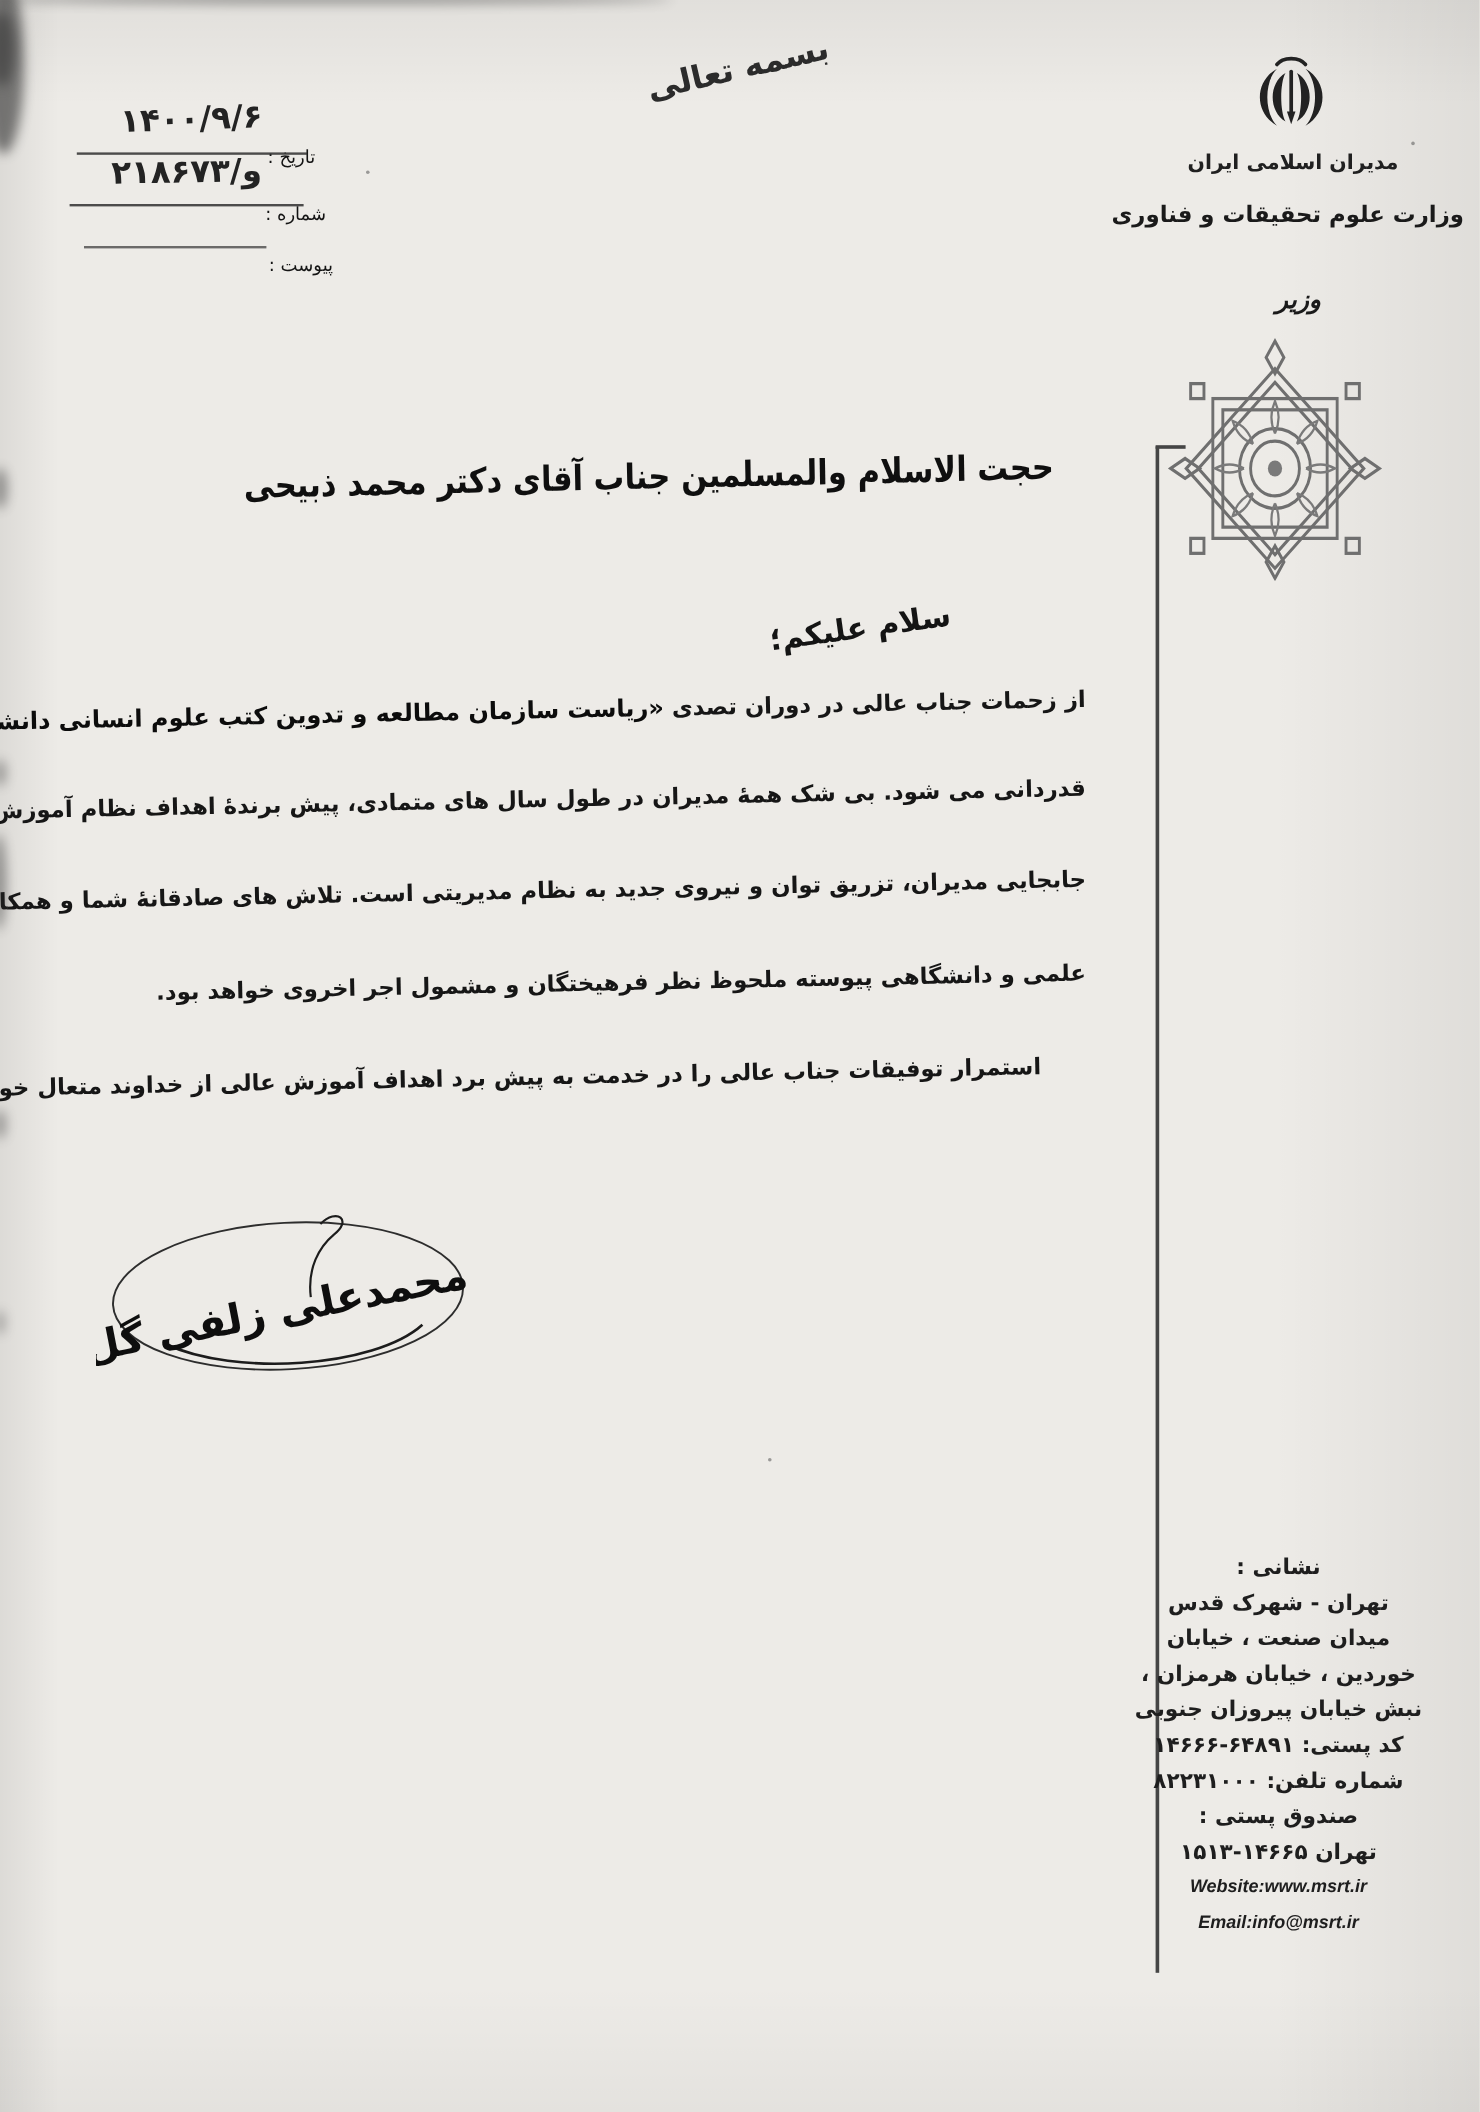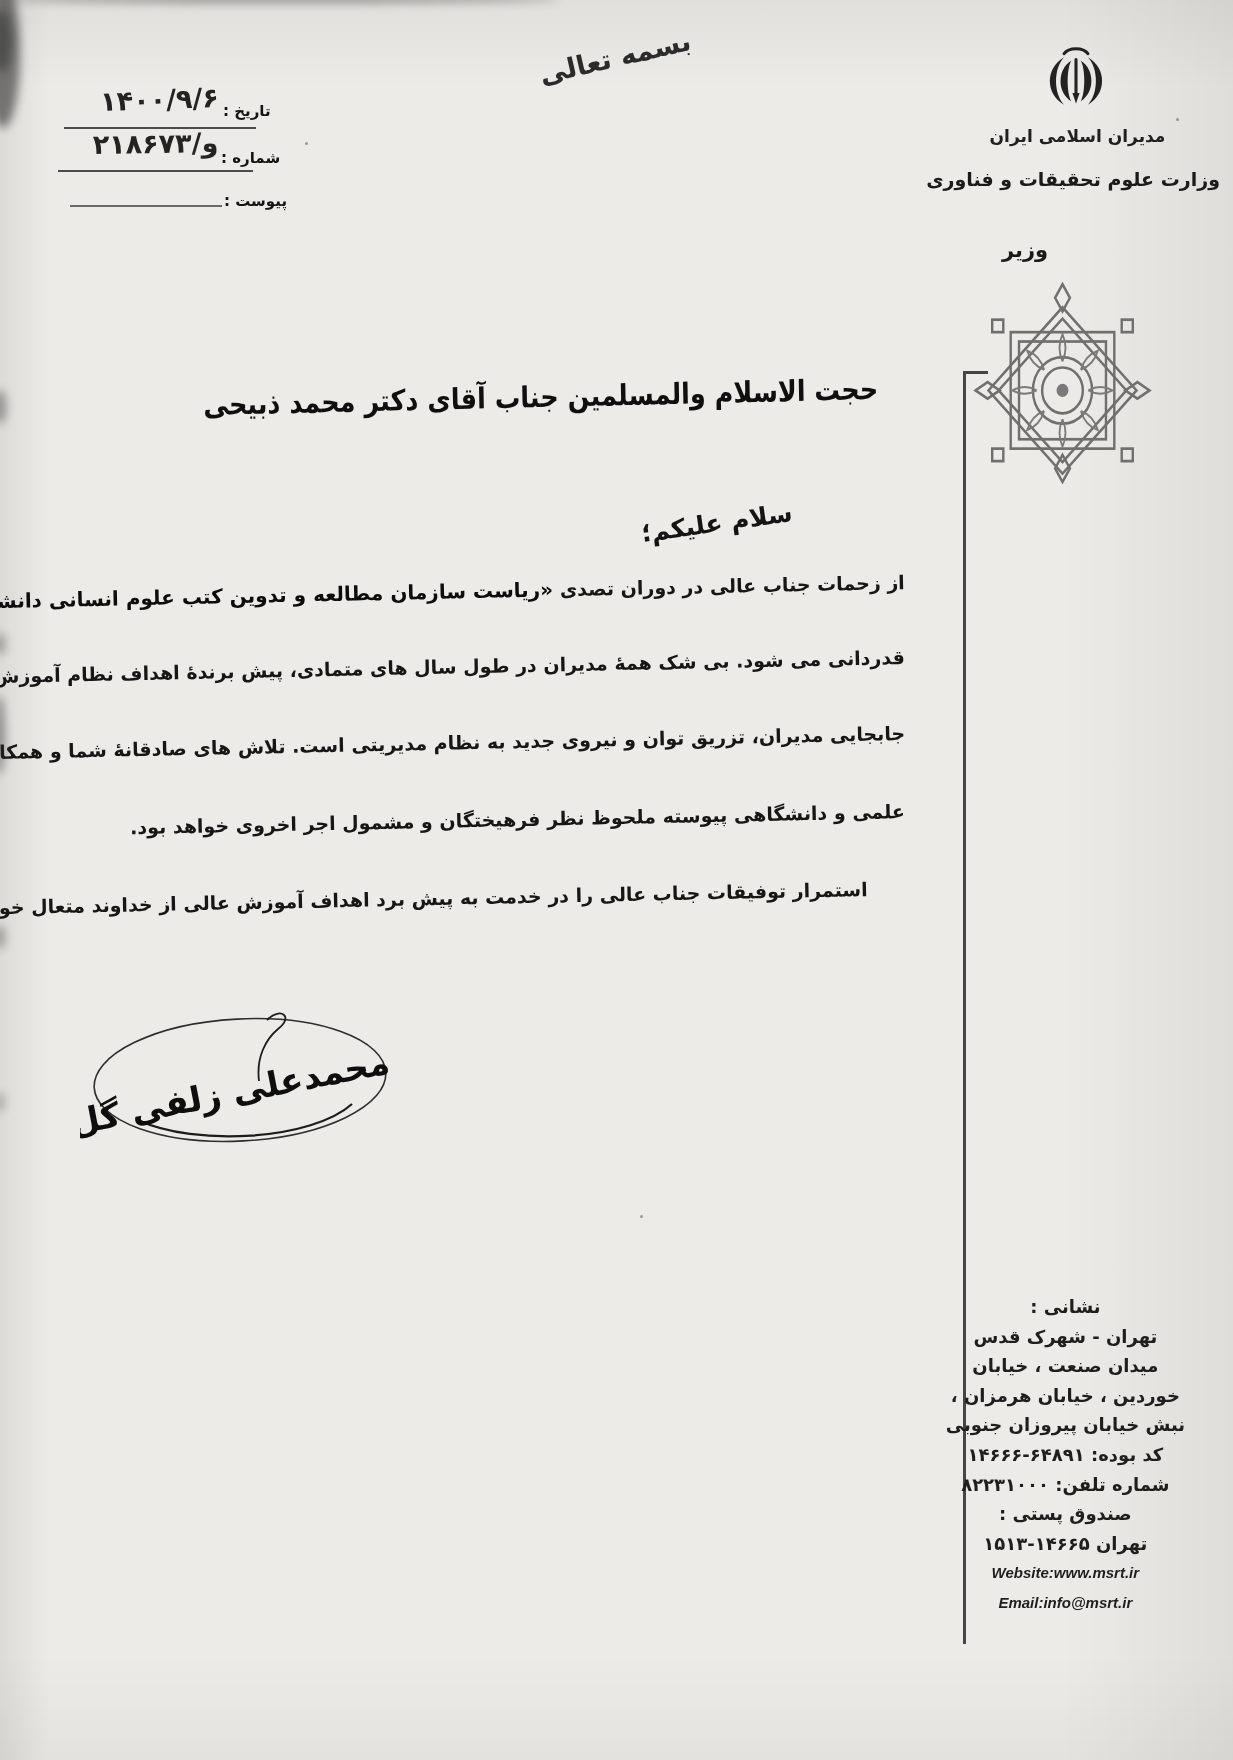--- a/index.html
+++ b/index.html
@@ -11,28 +11,28 @@
       linear-gradient(180deg, rgba(0,0,0,.05) 0, rgba(0,0,0,0) 5%, rgba(0,0,0,0) 94%, rgba(0,0,0,.04) 100%);
     font-family:"DejaVu Sans", sans-serif;color:#1d1d1d;
   }
   .abs{position:absolute;}
   .rtl{direction:rtl;}
   .nowrap{white-space:nowrap;}
 
   .bismillah{left:495px;top:42px;width:240px;text-align:center;font-size:27px;font-weight:700;
     transform:rotate(-13deg);color:#2b2b2b;}
 
-  .ref-label{font-size:15px;font-weight:700;color:#141414;}
+  .ref-label{font-size:15px;font-weight:400;color:#141414;margin-top:20px;}
   .hand{font-size:27px;font-weight:700;color:#232323;text-align:center;}
   .ref-line{height:2px;background:#2f2f2f;opacity:.85;}
   .att-line{height:2px;background:#4a4a4a;opacity:.8;}
 
   .lh-country{left:950px;top:126px;width:255px;text-align:center;font-size:17px;font-weight:700;color:#202020;}
   .lh-ministry{left:940px;top:168px;width:280px;text-align:center;font-size:19px;font-weight:700;color:#1a1a1a;}
-  .lh-role{left:1002px;top:238px;width:160px;text-align:left;font-size:21px;font-weight:700;letter-spacing:5px;color:#1a1a1a;}
+  .lh-role{left:1002px;top:238px;width:160px;text-align:center;font-size:21px;font-weight:700;letter-spacing:5px;color:#1a1a1a;font-style:italic;}
 
   .v-rule{left:963px;top:372px;width:3px;height:1272px;background:#454545;}
   .v-rule-stub{left:963px;top:371px;width:25px;height:3px;background:#454545;}
 
   .heading{right:355px;top:372px;font-size:29px;font-weight:800;color:#0f0f0f;
     transform:scaleX(.88) rotate(-1.2deg);transform-origin:right center;}
   .salutation{right:441px;top:498px;font-size:25px;font-weight:700;color:#141414;
     transform:rotate(-8deg);transform-origin:right center;}
 
   .bline{right:328px;font-size:19px;font-weight:600;letter-spacing:-.2px;color:#161616;
@@ -138,21 +138,21 @@
     </svg>
   </div>
 
   <div class="abs footer rtl">
     <div>نشانی :</div>
     <div>تهران - شهرک قدس</div>
     <div>میدان صنعت ، خیابان</div>
     <div>خوردین ، خیابان هرمزان ،</div>
     <div>نبش خیابان پیروزان جنوبی</div>
     <div>
-      <span>کد بوده:</span>
+      <span>کد پستی:</span>
       <span class="num">۱۴۶۶۶-۶۴۸۹۱</span>
     </div>
     <div>
       <span>شماره تلفن:</span>
       <span class="num">۸۲۲۳۱۰۰۰</span>
     </div>
     <div>صندوق پستی :</div>
     <div>
       <span>تهران</span>
       <span class="num">۱۵۱۳-۱۴۶۶۵</span>

